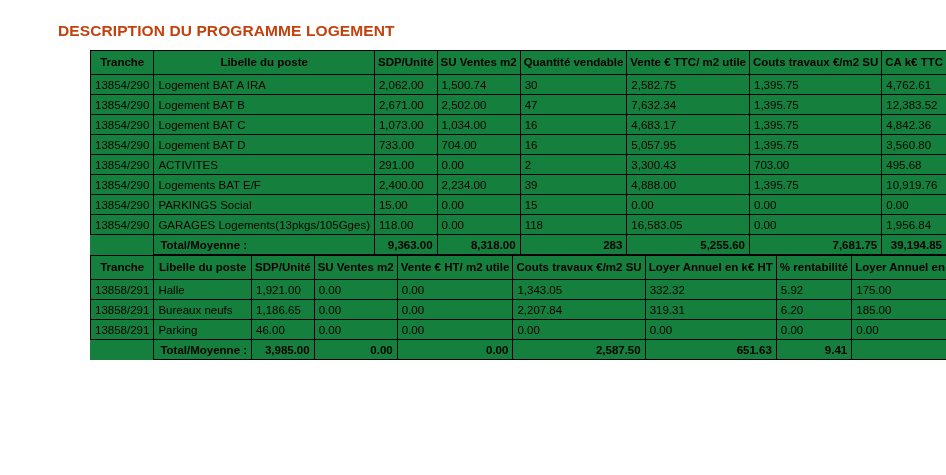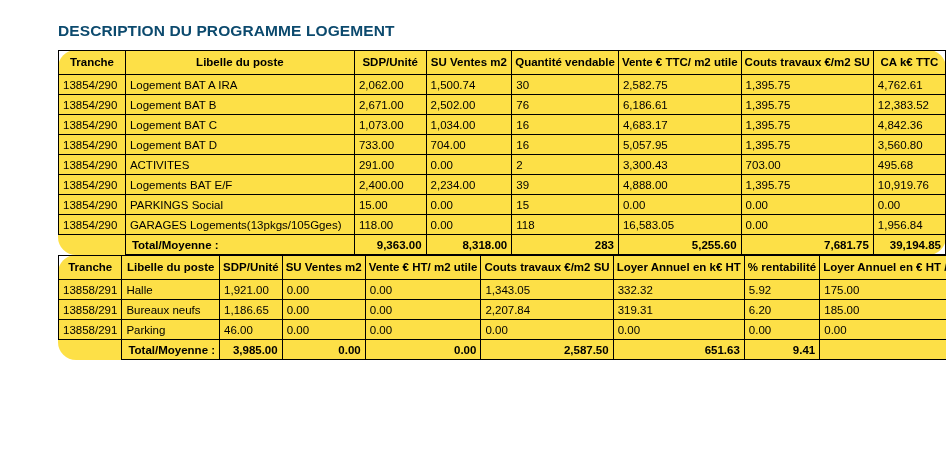--- a/index.html
+++ b/index.html
@@ -20,33 +20,32 @@
     height: 475px;
     box-sizing: border-box;
     padding: 22px 0 0 0;
   }
   .section {
     margin: 0 0 0 0;
   }
   .section-title {
     font-size: 15.5px;
     font-weight: bold;
-    color: #0c4a6e;
+    color: #c2410c;
     letter-spacing: 0.1px;
     margin: 0 0 10px 58px;
   }
   .section-title.second {
     margin-top: 22px;
   }
   table.data {
     border-collapse: collapse;
-    margin-left: 58px;
+    margin-left: 90px;
     table-layout: fixed;
-    background: #fde047;
-    border-radius: 18px;
+    background: #15803d;
   }
   table.data th,
   table.data td {
     border: 1px solid #000000;
     font-size: 11.5px;
     padding: 2px 4px;
     vertical-align: middle;
     white-space: nowrap;
     overflow: hidden;
   }
@@ -134,22 +133,22 @@
           <td class="num">30</td>
           <td class="num">2,582.75</td>
           <td class="num">1,395.75</td>
           <td class="num">4,762.61</td>
         </tr>
         <tr>
           <td>13854/290</td>
           <td>Logement BAT B</td>
           <td class="num">2,671.00</td>
           <td class="num">2,502.00</td>
-          <td class="num">76</td>
-          <td class="num">6,186.61</td>
+          <td class="num">47</td>
+          <td class="num">7,632.34</td>
           <td class="num">1,395.75</td>
           <td class="num">12,383.52</td>
         </tr>
         <tr>
           <td>13854/290</td>
           <td>Logement BAT C</td>
           <td class="num">1,073.00</td>
           <td class="num">1,034.00</td>
           <td class="num">16</td>
           <td class="num">4,683.17</td>

